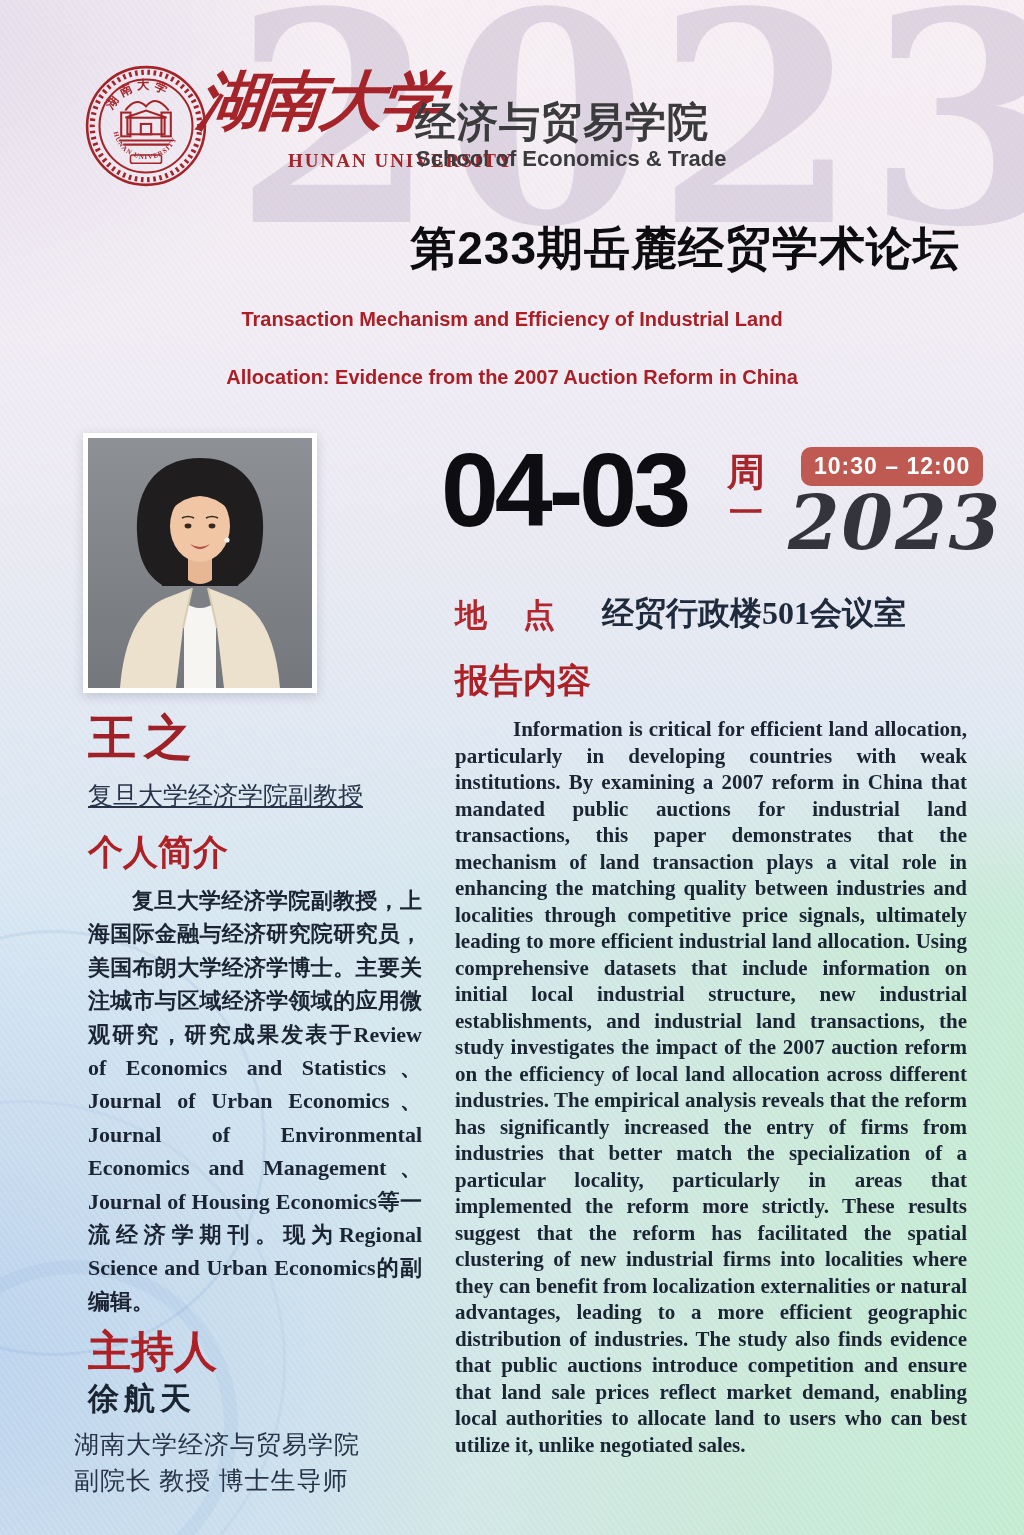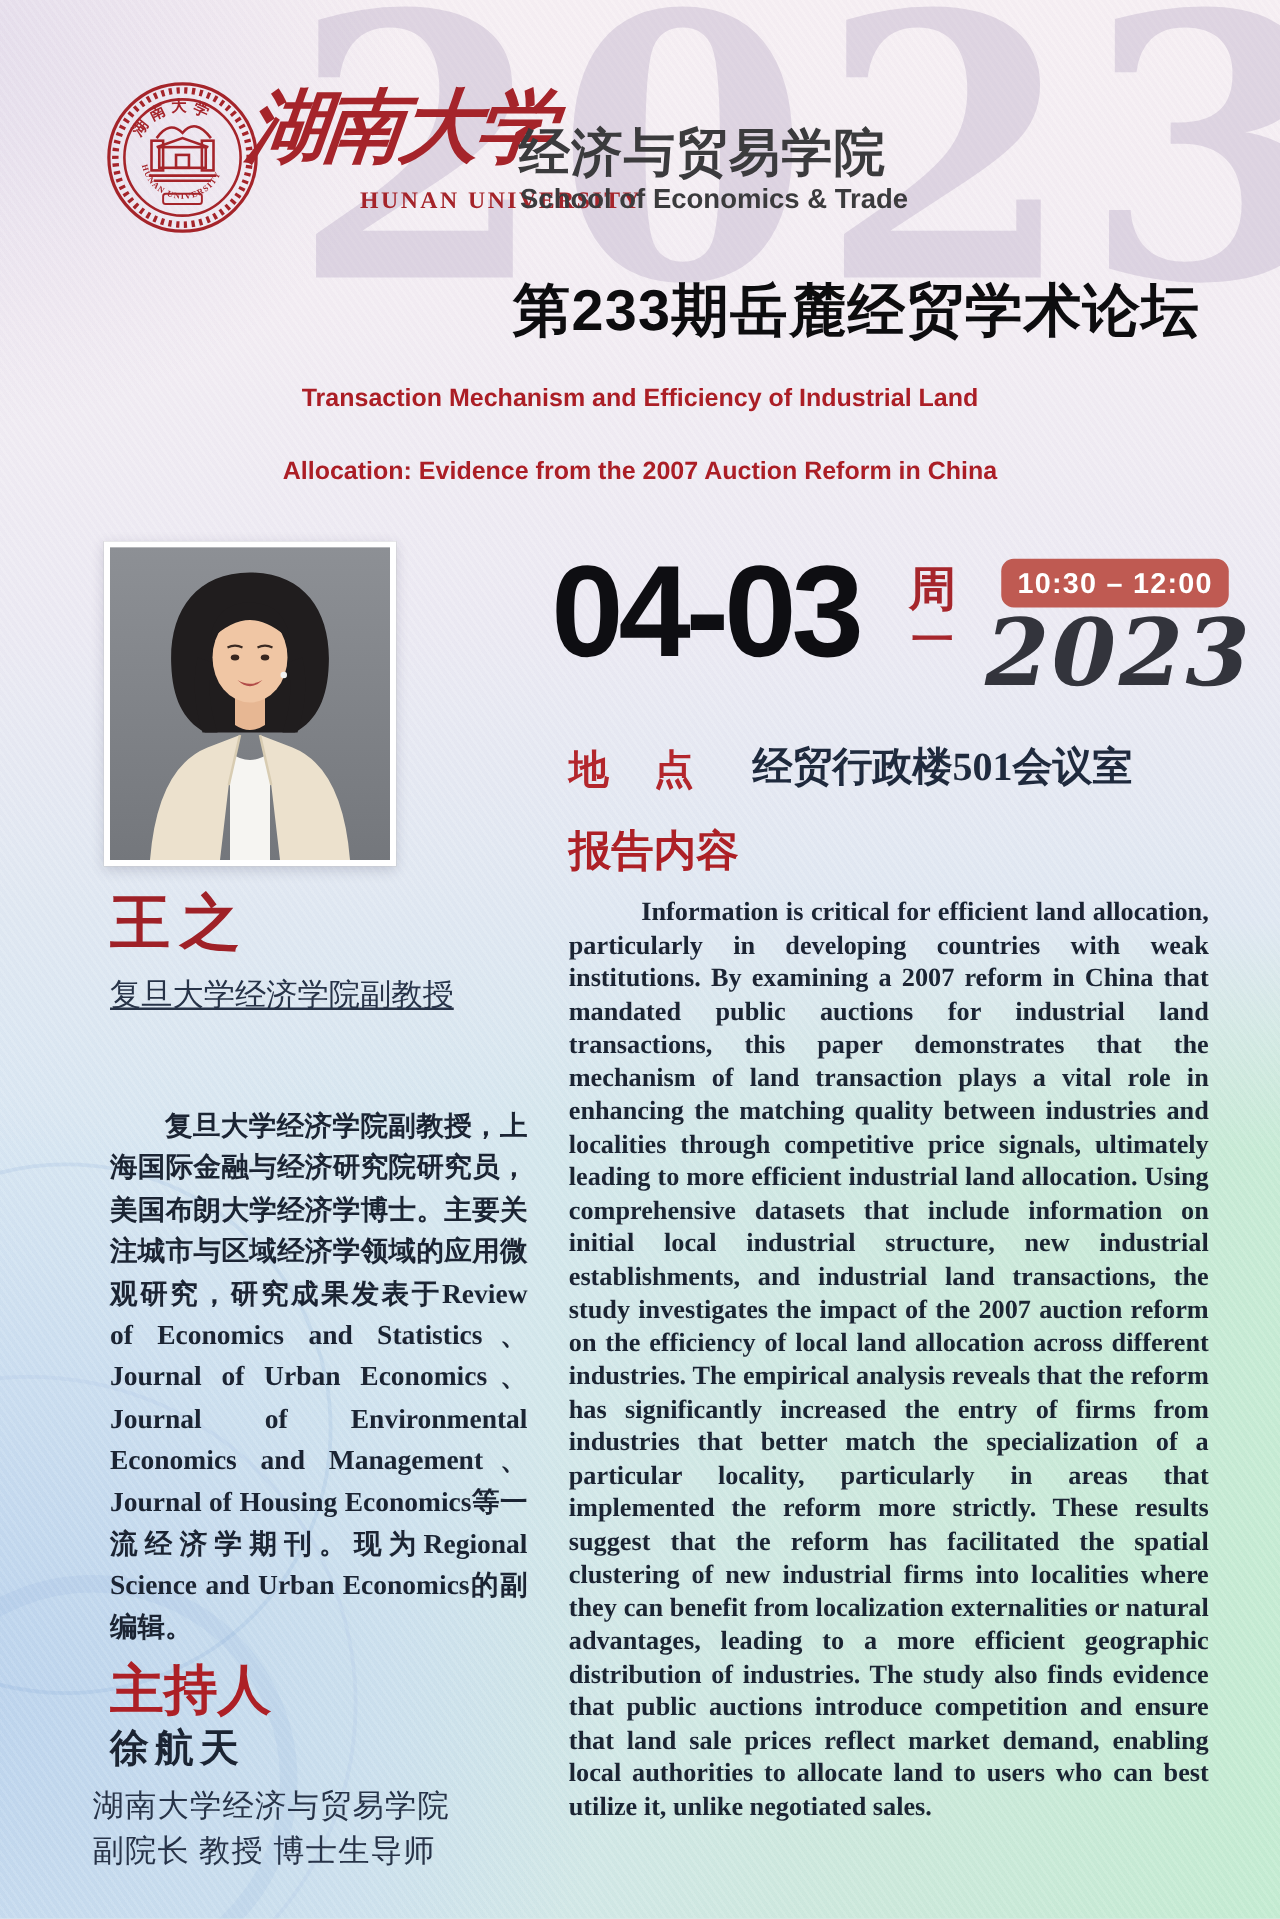--- a/index.html
+++ b/index.html
@@ -175,20 +175,21 @@
   <div class="time-badge">10:30 – 12:00</div>
   <div class="year-italic">2023</div>
   <div class="loc-label">地点</div>
   <div class="loc-value">经贸行政楼501会议室</div>
 
   <div class="abstract-heading">报告内容</div>
   <p class="abstract-text">Information is critical for efficient land allocation, particularly in developing countries with weak institutions. By examining a 2007 reform in China that mandated public auctions for industrial land transactions, this paper demonstrates that the mechanism of land transaction plays a vital role in enhancing the matching quality between industries and localities through competitive price signals, ultimately leading to more efficient industrial land allocation. Using comprehensive datasets that include information on initial local industrial structure, new industrial establishments, and industrial land transactions, the study investigates the impact of the 2007 auction reform on the efficiency of local land allocation across different industries. The empirical analysis reveals that the reform has significantly increased the entry of firms from industries that better match the specialization of a particular locality, particularly in areas that implemented the reform more strictly. These results suggest that the reform has facilitated the spatial clustering of new industrial firms into localities where they can benefit from localization externalities or natural advantages, leading to a more efficient geographic distribution of industries. The study also finds evidence that public auctions introduce competition and ensure that land sale prices reflect market demand, enabling local authorities to allocate land to users who can best utilize it, unlike negotiated sales.</p>
 
   <div class="speaker-name">王之</div>
   <div class="speaker-affil">复旦大学经济学院副教授</div>
+  <div class="bio-heading">个人简介</div>
   <p class="bio-text">复旦大学经济学院副教授，上海国际金融与经济研究院研究员，美国布朗大学经济学博士。主要关注城市与区域经济学领域的应用微观研究，研究成果发表于Review of Economics and Statistics、Journal of Urban Economics、Journal of Environmental Economics and Management、Journal of Housing Economics等一流经济学期刊。现为Regional Science and Urban Economics的副编辑。</p>
 
   <div class="host-heading">主持人</div>
   <div class="host-name">徐航天</div>
   <div class="host-affil ha1">湖南大学经济与贸易学院</div>
   <div class="host-affil ha2">副院长 教授 博士生导师</div>
 
 </div>
 
 </body></html>

